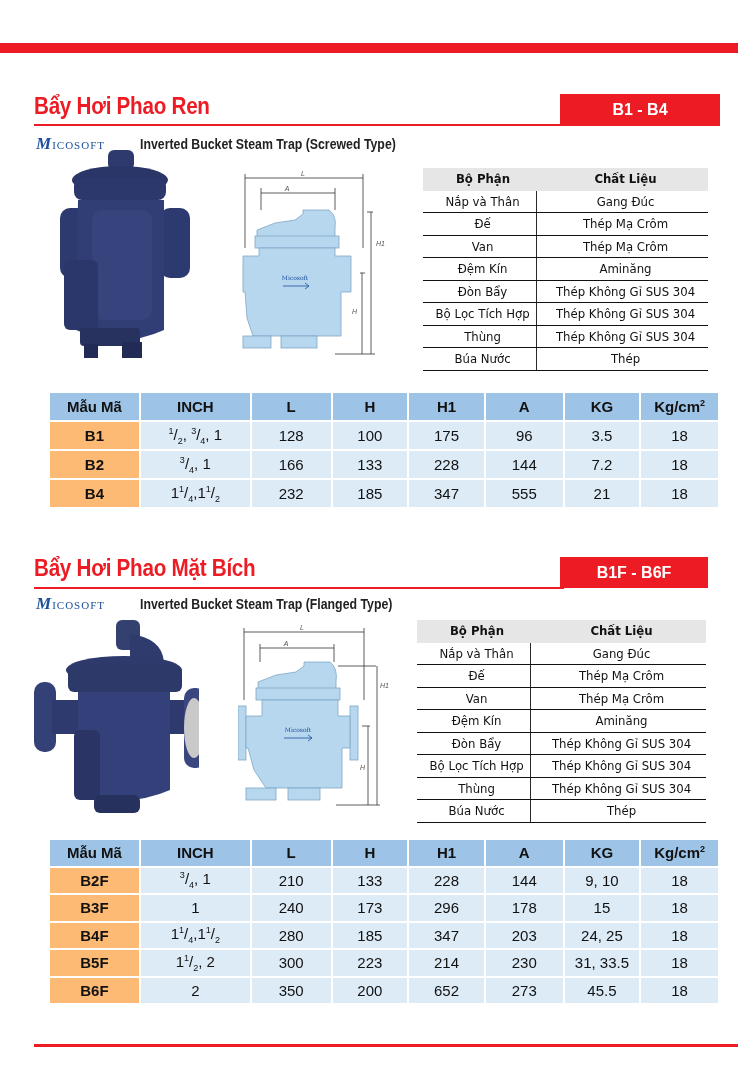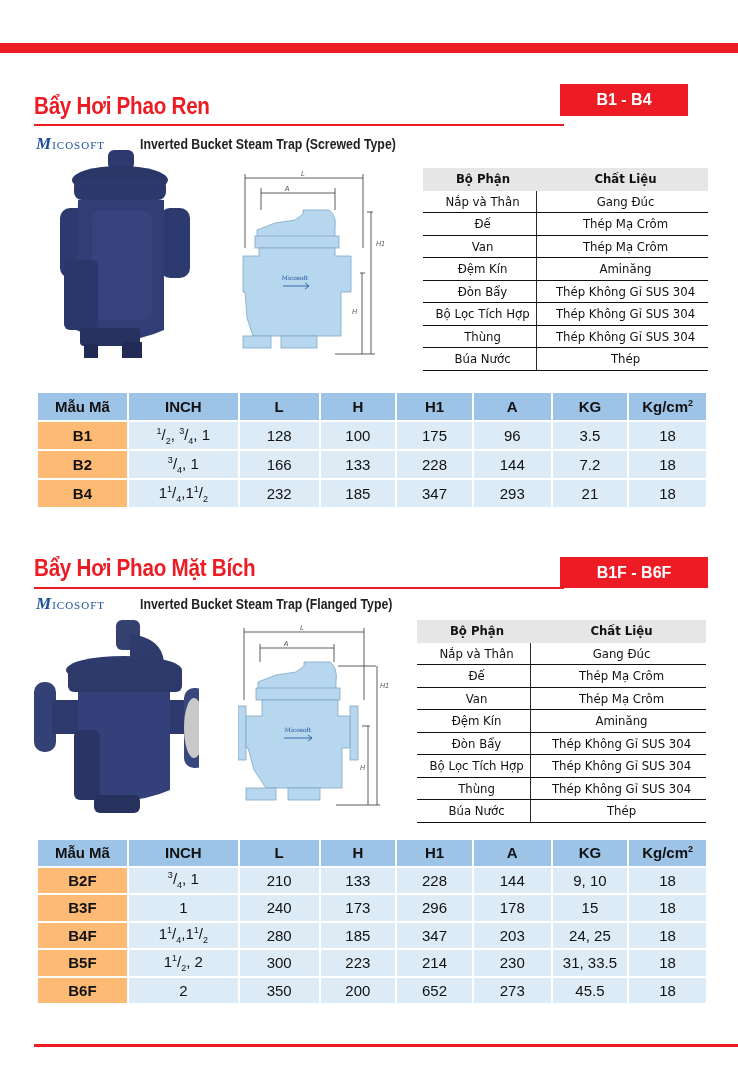--- a/index.html
+++ b/index.html
@@ -26,38 +26,38 @@
   
   .mat-table { position: absolute; font-family: "DejaVu Sans", sans-serif; font-size: 13px; color: #111; }
   .mat-row { display: flex; height: 22.5px; align-items: center; border-bottom: 1.5px solid #111; }
   .mat-row.head { background: #E6E6E6; border-bottom: none; font-weight: bold; }
   .mat-cell { text-align: center; white-space: nowrap; line-height: 22px; height: 100%; }
   .mat-cell.c1 { border-right: 1.5px solid #111; }
   .mat-row.head .mat-cell.c1 { border-right: none; }
   .mat-table .mat-cell { transform: scaleX(0.9); }
 
   
-  .spec-table { position: absolute; left: 36px; width: 672px; border-collapse: separate; border-spacing: 2px; font-size: 15px; }
+  .spec-table { position: absolute; left: 48px; width: 672px; border-collapse: separate; border-spacing: 2px; font-size: 15px; }
   .spec-table td, .spec-table th { text-align: center; height: 27px; padding: 0; }
   .spec-table th { background: #9DC3E6; font-weight: bold; font-size: 15px; }
   .spec-table td { background: #DDEBF7; }
   .spec-table td.model { background: #fdba74; font-weight: bold; }
   .spec-table.t2 td, .spec-table.t2 th { height: 25.5px; }
   sup, sub { font-size: 9px; }
   .col-model { width: 88px; } .col-inch { width: 108px; } .col-l { width: 78px; } .col-h { width: 74px; }
   .col-h1 { width: 74px; } .col-a { width: 76px; } .col-kg { width: 74px; } .col-p { width: 76px; }
 </style>
 </head>
 <body>
 
 <div class="top-bar"></div>
 
 <div class="section-title" style="top:92px;">Bẩy Hơi Phao Ren</div>
 <div class="title-underline" style="top:124px; width:530px;"></div>
-<div class="badge" style="left:560px; top:84px; width:128px; height:32px;">B1 - B4</div>
+<div class="badge" style="left:560px; top:94px; width:160px; height:32px;">B1 - B4</div>
 
 <div class="brand-row" style="top:134px;">
   <div class="logo"><b>M</b>icosoft</div>
   <div class="subtitle">Inverted Bucket Steam Trap (Screwed Type)</div>
 </div>
 
 <svg class="photo" style="left:60px; top:150px;" width="135" height="215" viewBox="0 0 135 215">
   <rect x="48" y="0" width="26" height="20" rx="6" fill="#2E3A6E"></rect>
   <ellipse cx="60" cy="30" rx="48" ry="14" fill="#2A3668"></ellipse>
   <rect x="14" y="28" width="92" height="22" rx="8" fill="#2C386B"></rect>
@@ -170,21 +170,21 @@
     <td>144</td>
     <td>7.2</td>
     <td>18</td>
   </tr>
   <tr>
     <td class="model">B4</td>
     <td>1<sup>1</sup>/<sub>4</sub>,1<sup>1</sup>/<sub>2</sub></td>
     <td>232</td>
     <td>185</td>
     <td>347</td>
-    <td>293</td>
+    <td>555</td>
     <td>21</td>
     <td>18</td>
   </tr>
 </tbody>
   </table>
 
 <div class="section-title" style="top:554px;">Bẩy Hơi Phao Mặt Bích</div>
 <div class="title-underline" style="top:587px; width:530px;"></div>
 <div class="badge" style="left:560px; top:557px; width:148px; height:31px;">B1F - B6F</div>
 

